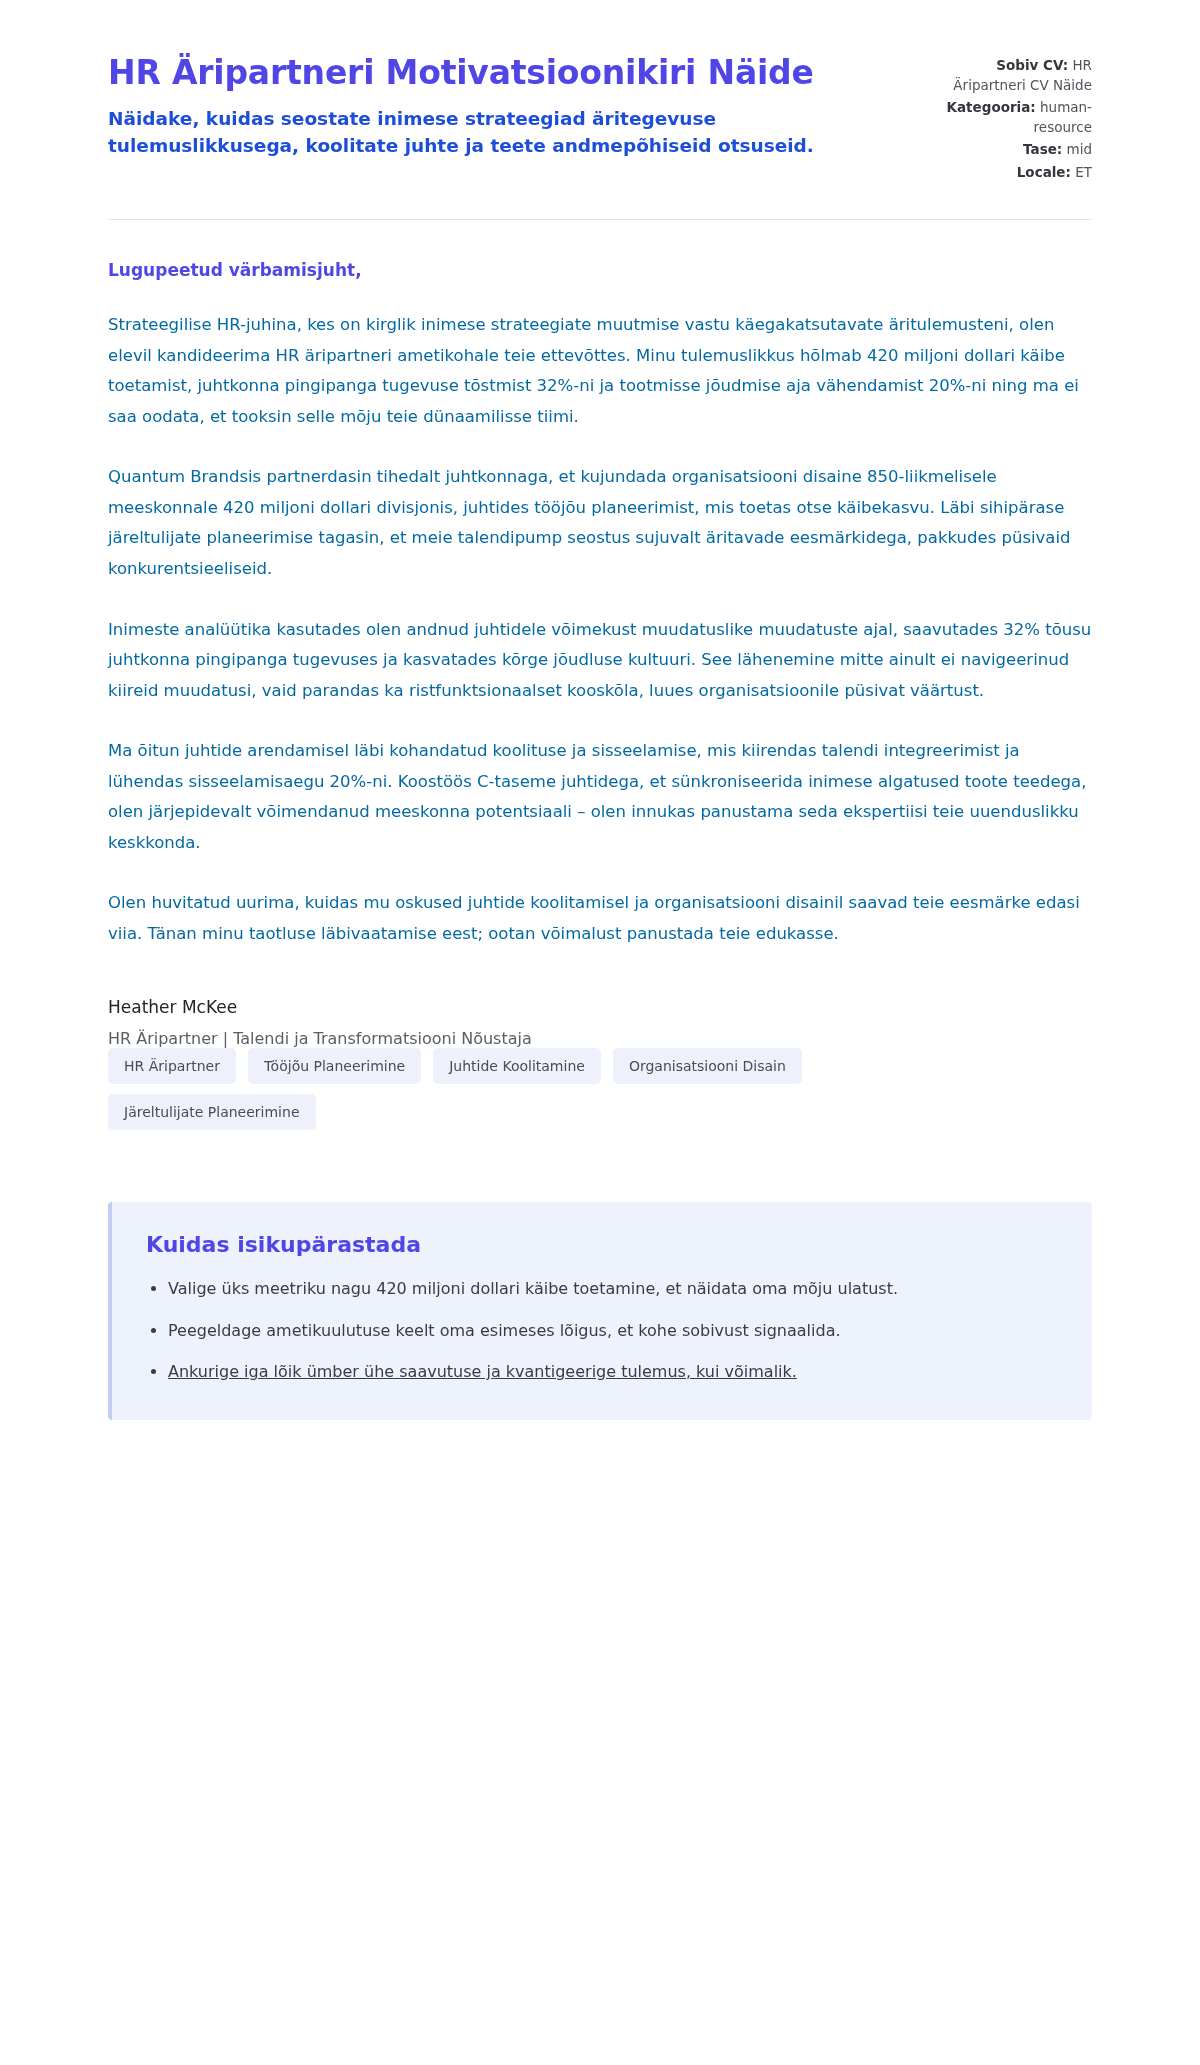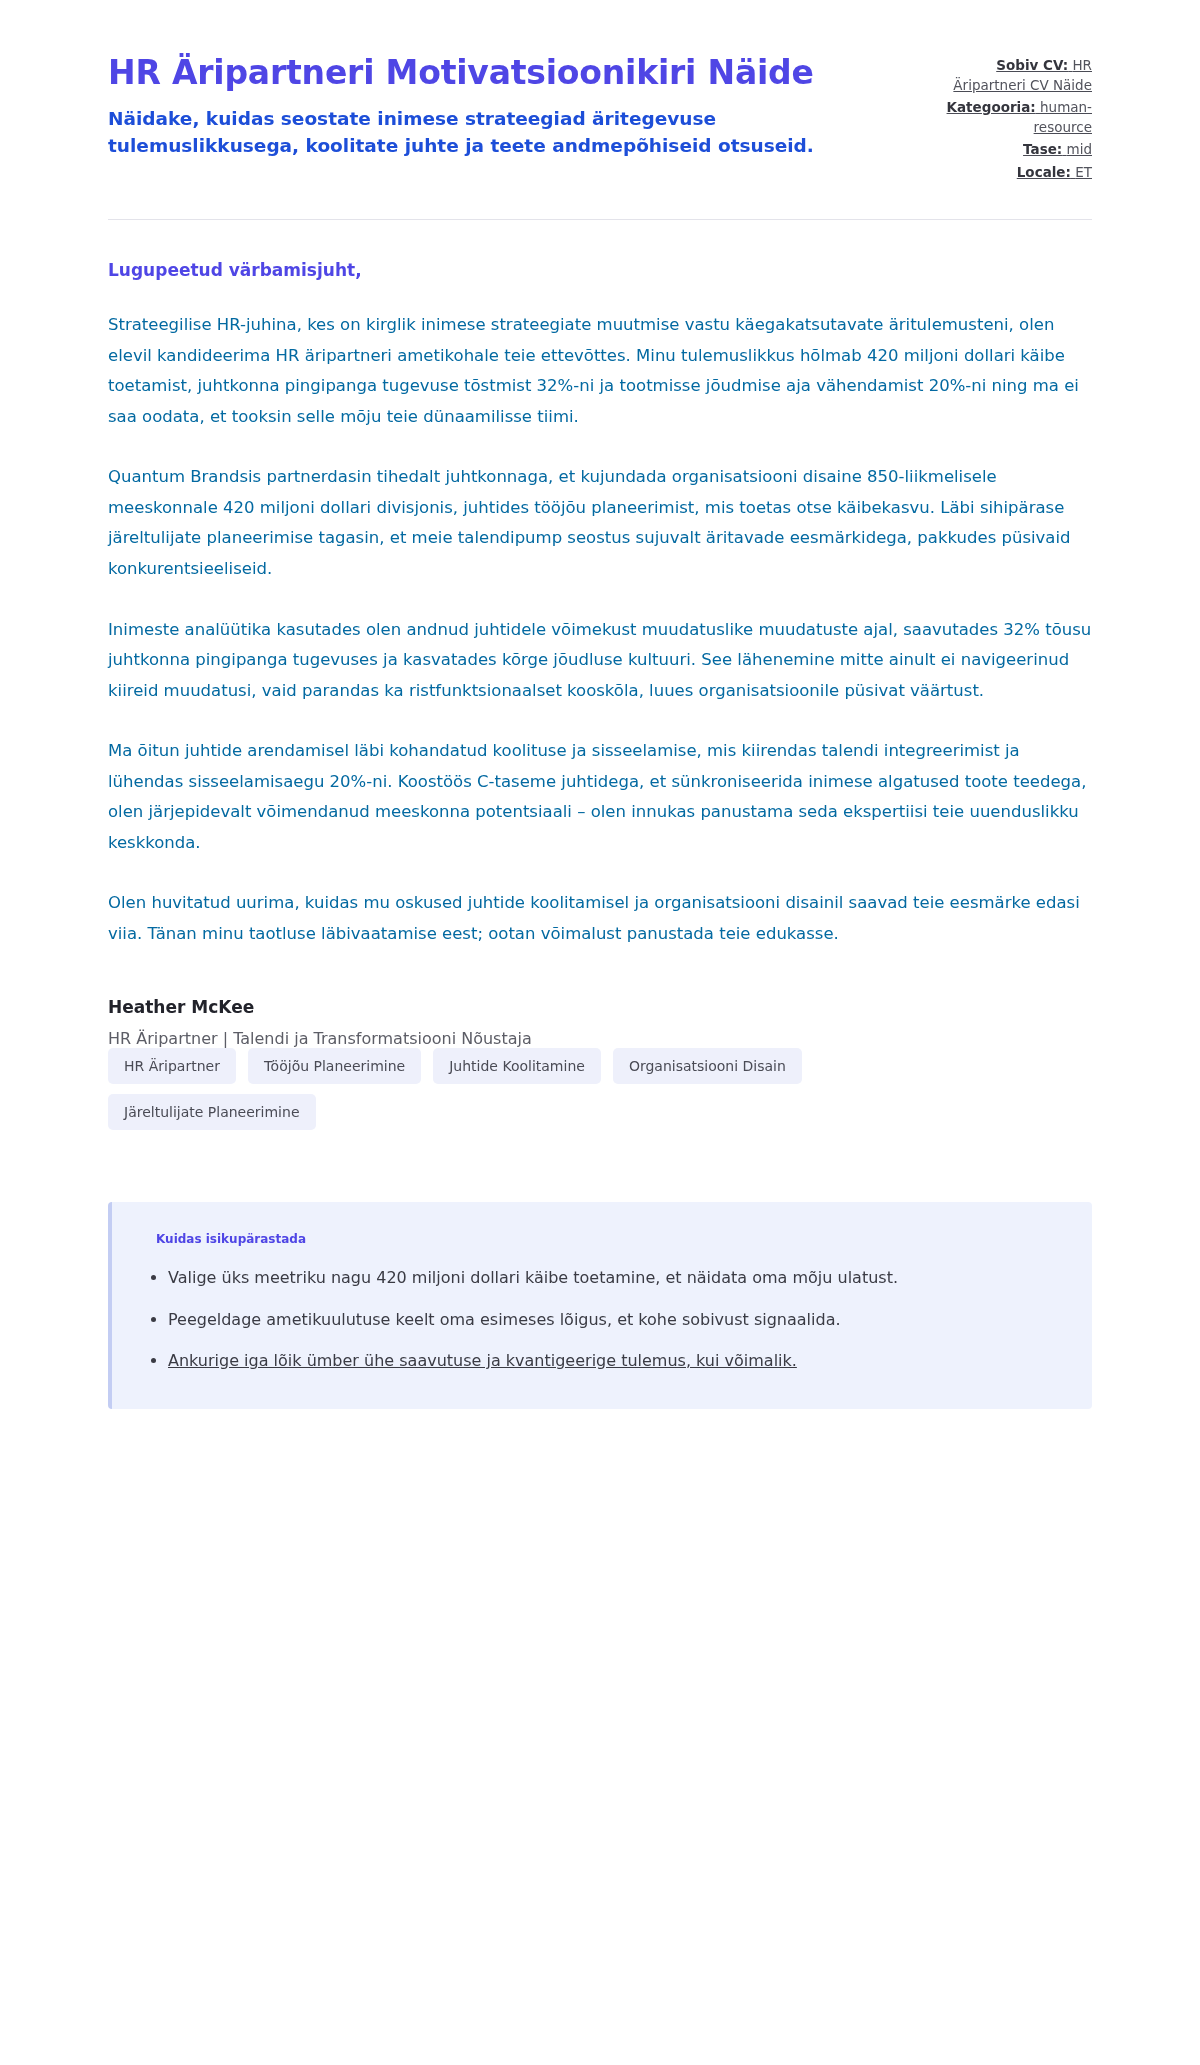--- a/index.html
+++ b/index.html
@@ -47,21 +47,21 @@
   }
   .meta {
     flex: 0 0 auto;
     width: 165px;
     text-align: right;
     font-size: 13.5px;
     line-height: 1.45;
     color: #4a4b55;
     padding-top: 4px;
   }
-  .meta-row { margin-bottom: 3px; text-decoration: underline; }
+  .meta-row { margin-bottom: 3px; }
   .meta-label { font-weight: 700; color: #34353d; }
   .meta-value { color: #52535c; }
 
   .rule {
     border: 0;
     border-top: 1px solid #e3e3ea;
     margin: 34px 0 0 0;
   }
 
   
@@ -75,21 +75,21 @@
   .para {
     font-size: 16.5px;
     line-height: 1.85;
     color: #0369a1;
     margin: 0 0 30px 0;
   }
 
   .signoff { margin-top: 48px; }
   .sig-name {
     font-size: 17px;
-    font-weight: 700;
+    font-weight: 400;
     color: #22232b;
     margin: 0 0 12px 0;
   }
   .sig-role {
     font-size: 16px;
     color: #5c5d66;
     margin: 0;
   }
 
   
@@ -111,24 +111,24 @@
 
   
   .callout {
     margin-top: 72px;
     background: #eef2fd;
     border-left: 4px solid #c3cdf3;
     border-radius: 4px;
     padding: 30px 34px 34px 34px;
   }
   .callout-title {
-    font-size: 12px;
+    font-size: 22px;
     font-weight: 700;
     color: #4f46e5;
-    margin: 0 0 18px 10px;
+    margin: 0 0 18px 0;
   }
   .callout-list {
     margin: 0;
     padding-left: 22px;
   }
   .callout-list li {
     font-size: 16px;
     line-height: 1.72;
     color: #3a3b44;
     margin-bottom: 14px;

